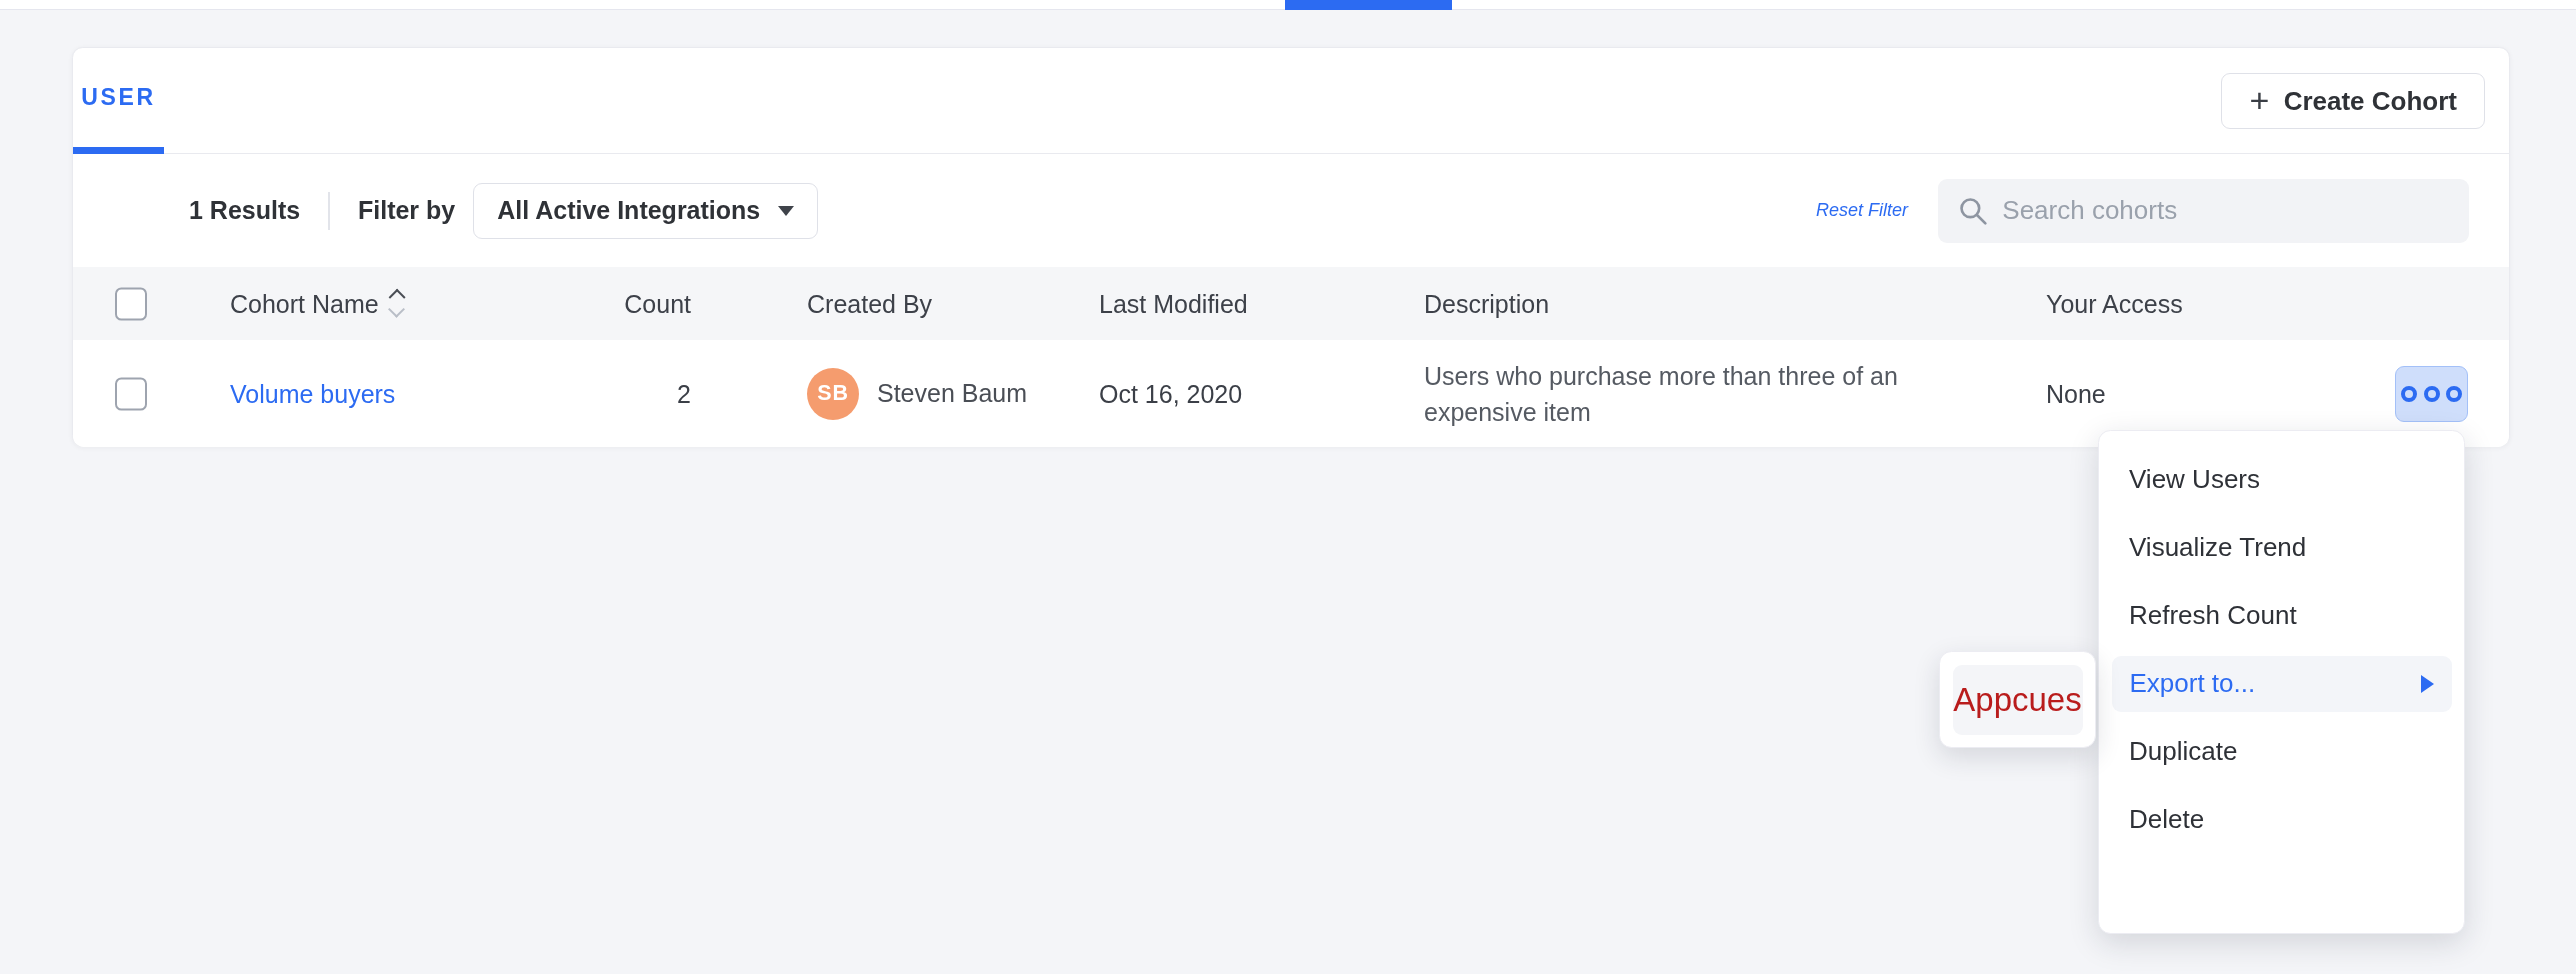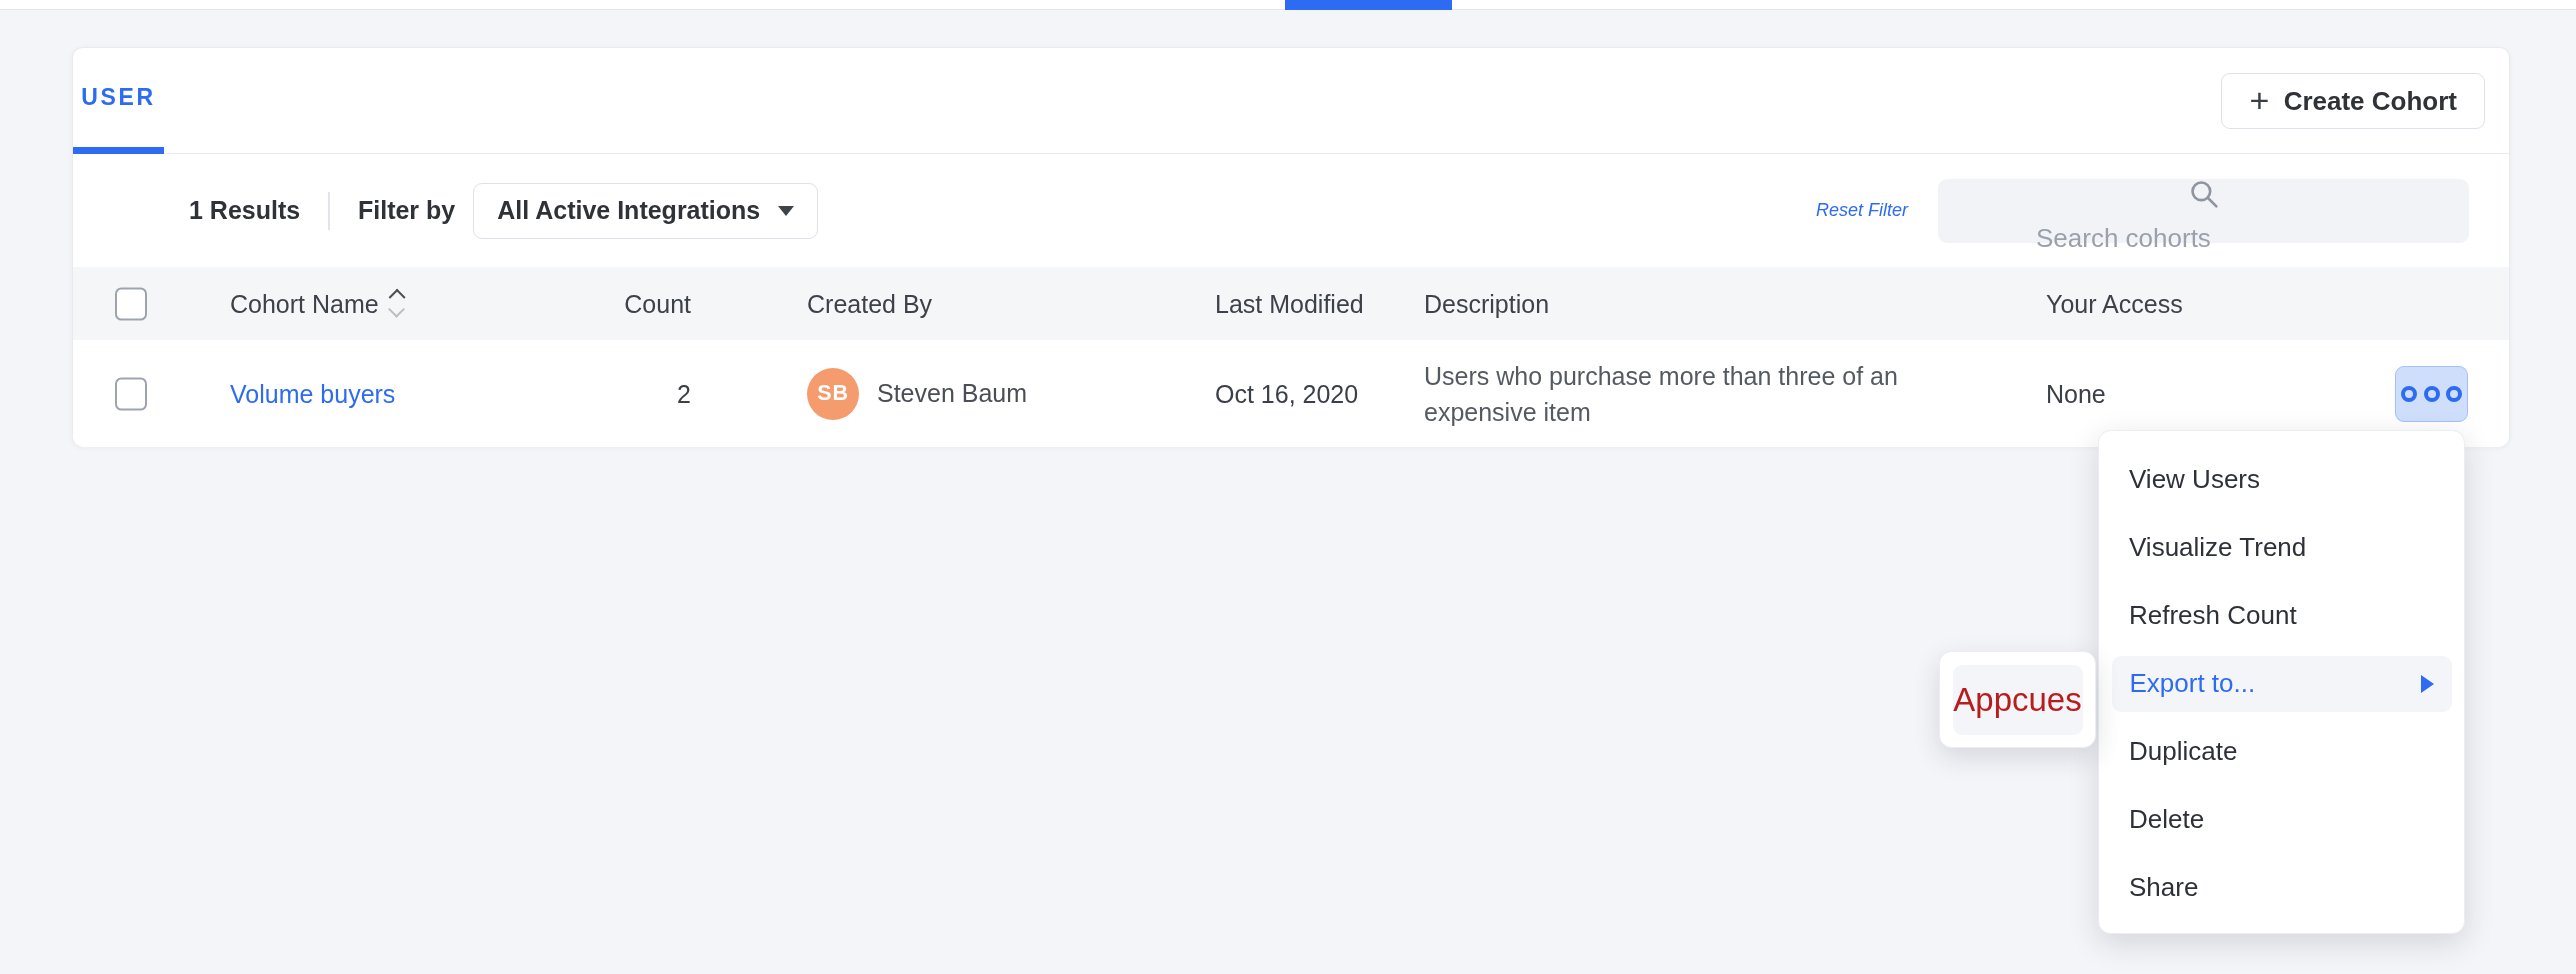--- a/index.html
+++ b/index.html
@@ -64,21 +64,21 @@
   .dd1 { margin-left:25px; }
   .dd2 { margin-left:18px; }
   .caret-down {
     width:0; height:0; border-left:8px solid transparent; border-right:8px solid transparent;
     border-top:10px solid #3f434a;
   }
   .filter-spacer { flex:1; }
   .reset-link { color:#2c6bf2; font-size:18px; cursor:pointer; margin-right:30px; white-space:nowrap;font-style:italic; }
   .search-box {
     width:531px; height:64px; margin-right:40px; background:#f2f3f6; border-radius:9px;
-    display:flex; align-items:center; padding:0 20px; gap:14.3px;flex-direction:column;
+    display:flex; align-items:center; padding:0 20px; gap:14.3px;
   }
   .search-box svg { flex:0 0 auto; }
   .search-input {
     flex:1; border:none; outline:none; background:transparent;
     font-family:"Liberation Sans", sans-serif; font-size:26px; color:#2f3237;
   }
   .search-input::placeholder { color:#9aa1ac; }
 
   
   .thead {
@@ -88,21 +88,21 @@
   .trow {
     position:absolute; top:292px; left:0; right:0; height:107px; background:#ffffff;
     border-bottom-left-radius:10.7px; border-bottom-right-radius:10.7px;
   }
   .cell { position:absolute; top:50%; transform:translateY(-50%); font-size:25px; color:#3b3f47; white-space:nowrap; }
   .hdr  { font-weight:500; color:#3d4149; }
   .col-check   { left:42px; }
   .col-name    { left:157px; }
   .col-count   { left:439px; width:179px; text-align:right; }
   .col-created { left:734px; }
-  .col-mod     { left:1142px;text-align:right; }
+  .col-mod     { left:1026px;text-align:right; }
   .col-desc    { left:1351px; width:537px; }
   .col-access  { left:1973px; }
   .col-actions { left:2322px; }
 
   .checkbox {
     width:32px; height:33px; background:#fff; border:2.7px solid #9ea4af; border-radius:6.3px; cursor:pointer;
   }
   .name-hdr-wrap { display:flex; align-items:center; gap:12.5px; cursor:pointer; }
   .sort-icon { display:flex; flex-direction:column; gap:4.5px; }
   .chev { width:11.6px; height:11.6px; border:solid #4a4e55; border-width:2.7px 2.7px 0 0; transform:rotate(-45deg); }
@@ -243,19 +243,18 @@
 <div class="context-menu">
   <div class="menu-item">View Users</div>
   <div class="menu-item">Visualize Trend</div>
   <div class="menu-item">Refresh Count</div>
   <div class="menu-item active">
     <span>Export to...</span>
     <span class="submenu-arrow"></span>
   </div>
   <div class="menu-item">Duplicate</div>
   <div class="menu-item">Delete</div>
-  <div class="menu-item">Share</div>
 </div>
 
 <div class="submenu">
   <div class="submenu-item">Appcues</div>
 </div>
 
 
 </body></html>

